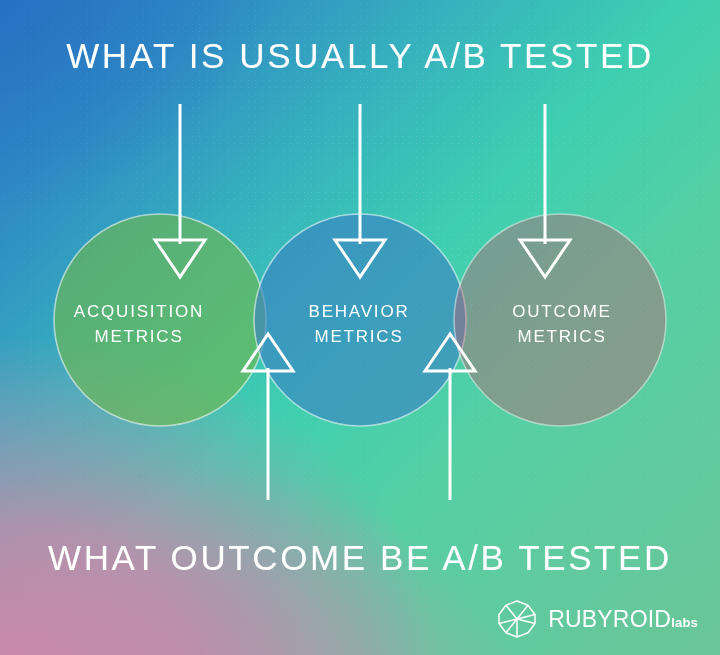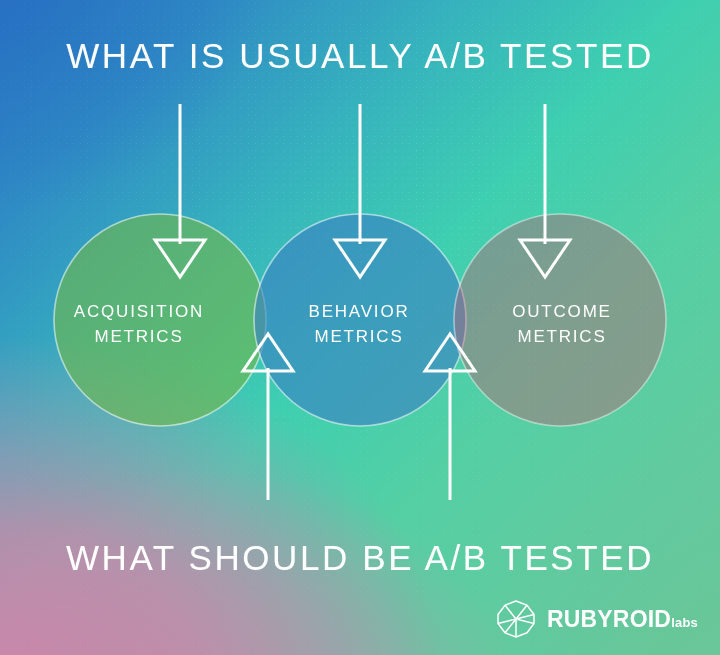--- a/index.html
+++ b/index.html
@@ -102,21 +102,21 @@
     gap: 11px;
   }
   #logo .mark { width: 40px; height: 40px; display:block; }
   #logo .wordmark {
     color: #ffffff;
     font-size: 23px;
     letter-spacing: 0.2px;
     line-height: 1;
     white-space: nowrap;
   }
-  #logo .wordmark .strong { font-weight: 700; }
+  #logo .wordmark .strong { font-weight: 400; }
   #logo .wordmark .soft   { font-weight: 700; font-size: 13px; }
 </style>
 </head>
 <body>
 
 <div id="poster">
 
   <div class="bg-base"></div>
   <div class="bg-blue-tl"></div>
   <div class="bg-pink"></div>
@@ -165,21 +165,21 @@
         <polygon points="268,334 243,371 293,371" stroke-width="3" fill="none"></polygon>
       </g>
       <g>
         <line x1="450" y1="500" x2="450" y2="368"></line>
         <polygon points="450,334 425,371 475,371" stroke-width="3" fill="none"></polygon>
       </g>
     </g>
 
   </svg>
 
-  <div class="title" id="title-bottom">WHAT SHOULD BE A/B TESTED</div>
+  <div class="title" id="title-bottom">WHAT OUTCOME BE A/B TESTED</div>
 
   <div id="logo">
     <svg class="mark" viewBox="0 0 40 40">
       <g fill="none" stroke="#ffffff" stroke-width="1.5" stroke-linejoin="round">
         <polygon points="20,2 31,6.2 38,15.5 38,24.5 31,33.8 20,38 9,33.8 2,24.5 2,15.5 9,6.2"></polygon>
         <polyline points="9,6.2 20,20 2,24.5"></polyline>
         <polyline points="20,20 31,6.2"></polyline>
         <polyline points="20,20 38,15.5"></polyline>
         <polyline points="20,20 38,24.5"></polyline>
         <polyline points="20,20 20,38"></polyline>

